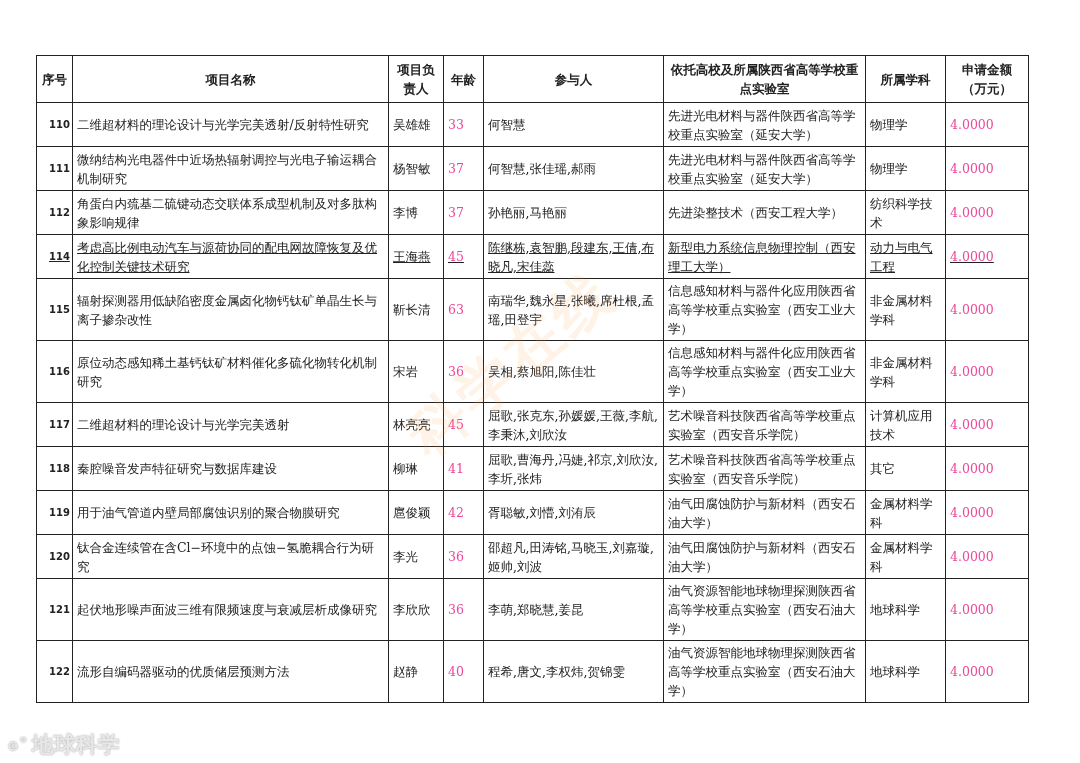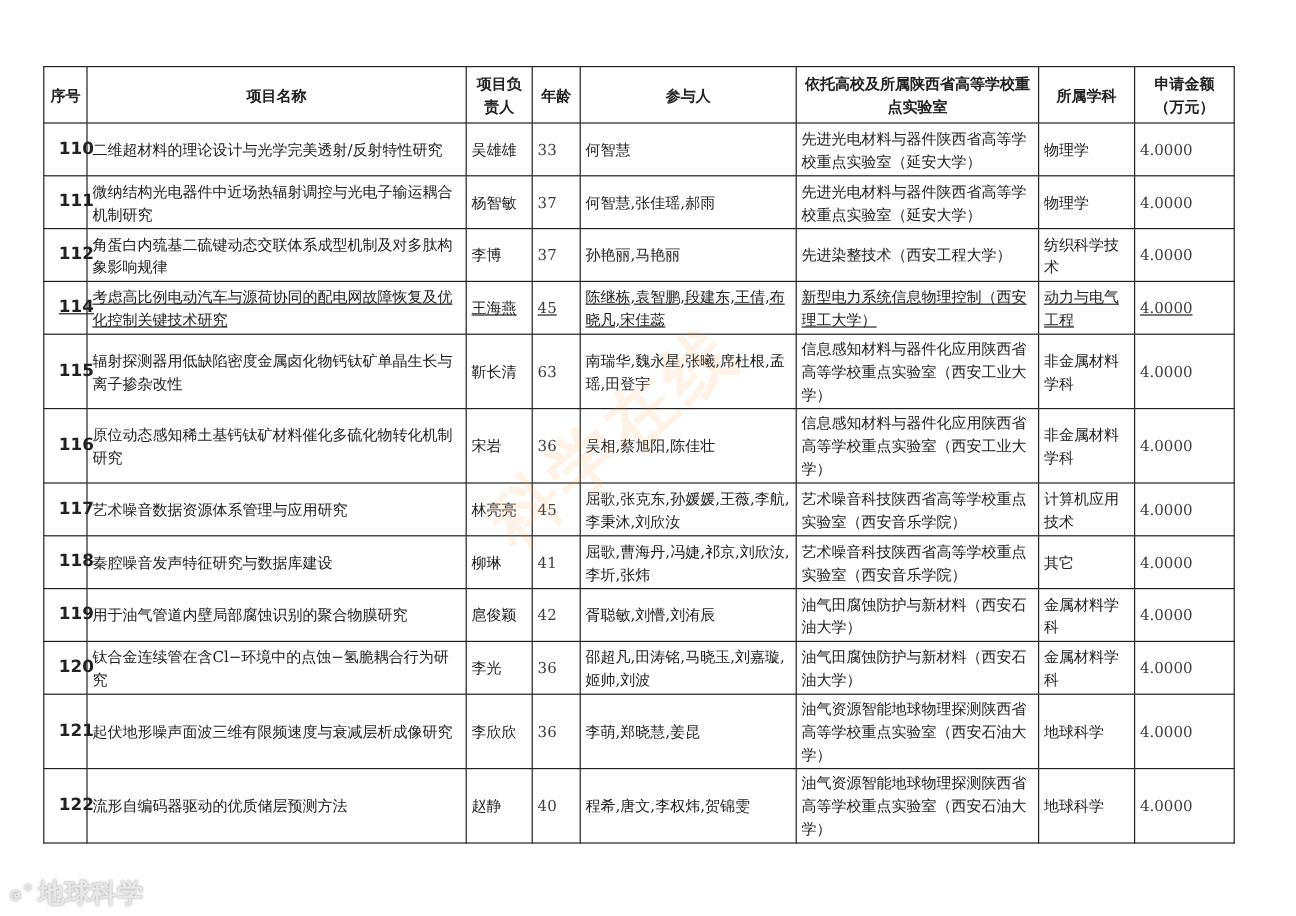--- a/index.html
+++ b/index.html
@@ -4,23 +4,23 @@
 <style>
   html, body { margin: 0; padding: 0; background: #ffffff; }
   body { width: 1080px; height: 763px; position: relative; overflow: hidden;
          font-family: "DejaVu Serif", serif; color: #222; }
   table.grid { position: absolute; left: 36px; top: 55px; width: 944px;
                border-collapse: collapse; table-layout: fixed; }
   .grid td, .grid th { border: 1.5px solid #222; padding: 2px 4px; vertical-align: middle;
                font-size: 12.5px; line-height: 19px; }
   .grid th { font-family: "DejaVu Sans", sans-serif; font-weight: bold; font-size: 12.5px;
              text-align: center; height: 42px; }
-  .grid td.seq { font-family: "DejaVu Sans", sans-serif; font-weight: bold; font-size: 14px;
+  .grid td.seq { font-family: "DejaVu Sans", sans-serif; font-weight: bold; font-size: 10px;
                  text-align: center; padding: 12px; }
-  .grid td.age, .grid td.amt { color: #404040; }
+  .grid td.age, .grid td.amt { color: #ec4899; }
   .grid td.name { white-space: normal; }
   .watermark { position: absolute; left: 390px; top: 320px; width: 260px; height: 90px;
                transform: rotate(-40deg); font-family: "DejaVu Sans", sans-serif;
                font-size: 58px; font-weight: bold; color: rgba(245,160,60,0.13);
                letter-spacing: 4px; pointer-events: none; white-space: nowrap; }
   .logo { position: absolute; left: 8px; top: 730px; font-family: "DejaVu Sans", sans-serif;
           font-size: 22px; font-weight: bold; color: #e8e8e8;
           text-shadow: 0 0 2px #9a9a9a; display: flex; align-items: center; gap: 4px; }
   .logo .mark { font-size: 18px; }
 </style>
@@ -106,21 +106,21 @@
         <td class="name">原位动态感知稀土基钙钛矿材料催化多硫化物转化机制研究</td>
         <td class="leader">宋岩</td>
         <td class="age">36</td>
         <td class="participants">吴相,蔡旭阳,陈佳壮</td>
         <td class="lab">信息感知材料与器件化应用陕西省高等学校重点实验室（西安工业大学）</td>
         <td class="discipline">非金属材料学科</td>
         <td class="amt">4.0000</td>
       </tr>
       <tr style="height: 42px;">
         <td class="seq">117</td>
-        <td class="name">艺术噪音数据资源体系管理与应用研究</td>
+        <td class="name">二维超材料的理论设计与光学完美透射</td>
         <td class="leader">林亮亮</td>
         <td class="age">45</td>
         <td class="participants">屈歌,张克东,孙媛媛,王薇,李航,李秉沐,刘欣汝</td>
         <td class="lab">艺术噪音科技陕西省高等学校重点实验室（西安音乐学院）</td>
         <td class="discipline">计算机应用技术</td>
         <td class="amt">4.0000</td>
       </tr>
       <tr style="height: 42px; margin-top: 24px;">
         <td class="seq">118</td>
         <td class="name">秦腔噪音发声特征研究与数据库建设</td>

